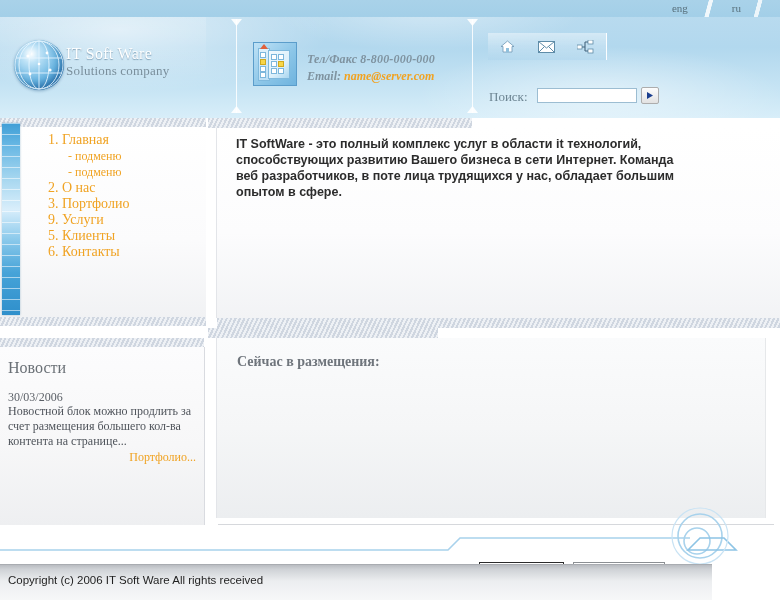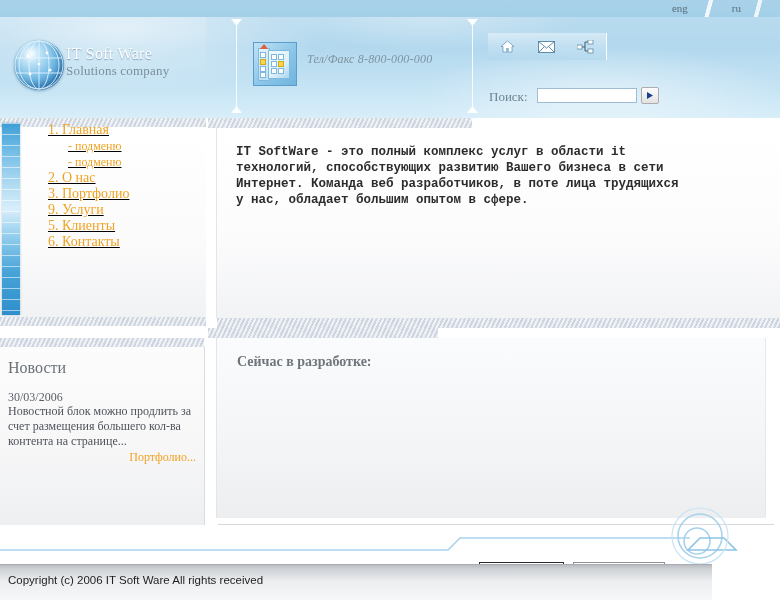--- a/index.html
+++ b/index.html
@@ -76,21 +76,21 @@
   .contact-ico .pane{position:absolute;background:#e9f5fd;}
   .contact-ico .big{left:14px;top:7px;width:20px;height:27px;
     background:linear-gradient(135deg,#f2fafe 0%,#dcf0fb 60%,#a9d6f0 100%);border:1px solid #7fb9dd;}
   .contact-ico .left{left:4px;top:5px;width:10px;height:31px;
     background:linear-gradient(180deg,#dff1fc,#bcdff5);border:1px solid #7fb9dd;}
   .cell{position:absolute;width:4px;height:4px;background:#ffffff;border:1px solid #7db7dc;}
   .cell.y{background:#f7d64a;border-color:#cfa920;}
   .tri{position:absolute;left:6px;top:1px;width:0;height:0;
     border-left:4px solid transparent;border-right:4px solid transparent;border-bottom:5px solid #e0603a;}
   .contact-txt{position:absolute;left:307px;top:52px;font-family:"Liberation Serif",serif;}
-  .contact-line1{font-size:12px;font-style:italic;font-weight:normal;color:#7f93a0;letter-spacing:.2px;}
+  .contact-line1{font-size:12px;font-style:italic;font-weight:bold;color:#7f93a0;letter-spacing:.2px;}
   .contact-line2{font-size:12px;font-style:italic;font-weight:bold;color:#7f93a0;margin-top:2px;}
   .contact-line2 a{color:#f0a323;text-decoration:none;}
 
   
   .navbox{
     position:absolute;left:488px;top:33px;width:118px;height:27px;
     background:linear-gradient(180deg, rgba(255,255,255,.42), rgba(173,212,236,.5));
     border-right:1px solid rgba(255,255,255,.95);
   }
   .navbtn{position:absolute;top:0;width:39px;height:27px;display:flex;align-items:center;justify-content:center;cursor:pointer;}
@@ -125,21 +125,21 @@
     content:"";position:absolute;left:0;right:0;bottom:-9px;height:9px;
     background:repeating-linear-gradient(115deg,#cfd6e0 0 2px,#eef1f5 2px 4px);
   }
   .bluebar{
     position:absolute;left:2px;top:123px;width:18px;height:192px;
     background:
       repeating-linear-gradient(180deg, rgba(255,255,255,.55) 0 1px, rgba(255,255,255,0) 1px 11px),
       linear-gradient(180deg,#3f9ed6 0%,#69b8e4 12%,#a9d8f0 30%,#d9eefb 45%,#8ecbec 60%,#46a3d8 78%,#2f8fcb 100%);
     box-shadow:0 0 2px rgba(60,120,160,.4);
   }
-  .menu-list{position:absolute;left:48px;top:122px;font-family:"Liberation Serif",serif;text-decoration:underline;}
+  .menu-list{position:absolute;left:48px;top:132px;font-family:"Liberation Serif",serif;}
   .mi{font-size:14px;color:#f0a323;line-height:16px;margin-bottom:0;cursor:pointer;white-space:nowrap;}
   .mi.sub{font-size:12px;padding-left:20px;color:#f0a323;}
 
   
   .news-tabtop{
     position:absolute;left:0;top:338px;width:204px;height:9px;
     background:repeating-linear-gradient(115deg,#cfd6e0 0 2px,#eef1f5 2px 4px);
   }
   .news-panel{
     position:absolute;left:0;top:347px;width:204px;height:178px;
@@ -157,23 +157,23 @@
   .main-tabtop{
     position:absolute;left:208px;top:118px;width:264px;height:10px;
     background:repeating-linear-gradient(115deg,#cfd6e0 0 2px,#eef1f5 2px 4px);
   }
   .main-panel{
     position:absolute;left:216px;top:128px;width:564px;height:190px;
     background:linear-gradient(180deg,#ffffff 0%,#fcfcfd 55%,#f2f3f5 100%);
     border-left:1px solid #e3e5e9;
   }
   .main-text{
-    position:absolute;left:19px;top:16px;width:455px;
+    position:absolute;left:19px;top:8px;width:455px;
     font-size:12.5px;color:#2c2c2c;line-height:16px;
-    font-family:Liberation Mono, monospace;font-weight:bold;
+    font-family:Liberation Sans, sans-serif;font-weight:bold;
   }
   .main-panel:after{
     content:"";position:absolute;left:0;right:0;bottom:-10px;height:10px;
     background:repeating-linear-gradient(115deg,#cfd6e0 0 2px,#eef1f5 2px 4px);
   }
 
   .dev-tabtop{
     position:absolute;left:208px;top:328px;width:230px;height:10px;
     background:repeating-linear-gradient(115deg,#cfd6e0 0 2px,#eef1f5 2px 4px);
   }
@@ -293,20 +293,24 @@
       <div class="cell" style="left:17px;top:11px;"></div>
       <div class="cell" style="left:24px;top:11px;"></div>
       <div class="cell" style="left:17px;top:18px;"></div>
       <div class="cell y" style="left:24px;top:18px;"></div>
       <div class="cell" style="left:17px;top:25px;"></div>
       <div class="cell" style="left:24px;top:25px;"></div>
     </div>
 
     <div class="contact-txt">
       <div class="contact-line1">Тел/Факс 8-800-000-000</div>
+      <div class="contact-line2">
+        <span>Email:</span>
+        <a href="#">name@server.com</a>
+      </div>
     </div>
 
     <div class="navbox">
       <div class="navbtn" style="left:0;">
         <svg width="15" height="13" viewBox="0 0 15 13">
           <path d="M7.5 1 L14 6.5 L12 6.5 L12 12 L3 12 L3 6.5 L1 6.5 Z" fill="#ffffff" stroke="#6f98b5" stroke-width=".8"></path>
           <rect x="6" y="8" width="3" height="4" fill="#8fc0dd"></rect>
         </svg>
       </div>
       <div class="navbtn" style="left:39px;">
@@ -357,21 +361,21 @@
     <div class="news-more">Портфолио...</div>
   </div>
 
   <div class="main-tabtop"></div>
   <div class="main-panel">
     <div class="main-text">IT SoftWare - это полный комплекс услуг в области it технологий, способствующих развитию Вашего бизнеса в сети Интернет. Команда веб разработчиков, в поте лица трудящихся у нас, обладает большим опытом в сфере.</div>
   </div>
 
   <div class="dev-tabtop"></div>
   <div class="dev-panel">
-    <div class="dev-title">Сейчас в разработке:</div>
+    <div class="dev-title">Сейчас в размещения:</div>
   </div>
 
   <div class="footer-rule"></div>
 
   <svg class="swoosh" viewBox="0 0 780 70">
     <g fill="none" stroke="#a8d2ec" stroke-width="1.6">
       <path d="M0 56 H448 L460 44 H690"></path>
       <circle cx="700" cy="42" r="22"></circle>
       <circle cx="697" cy="47" r="13"></circle>
       <path d="M688 56 L700 44 L724 44 L736 56 Z" stroke="#8dc4e5"></path>

